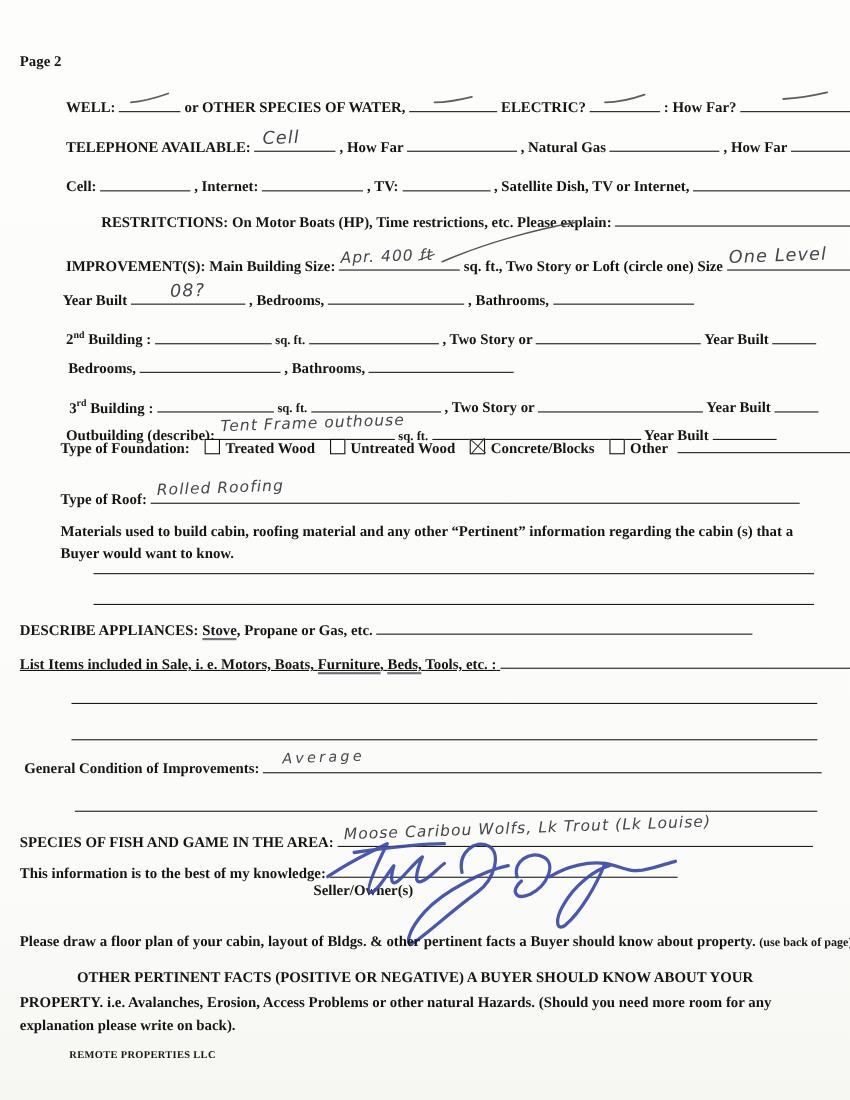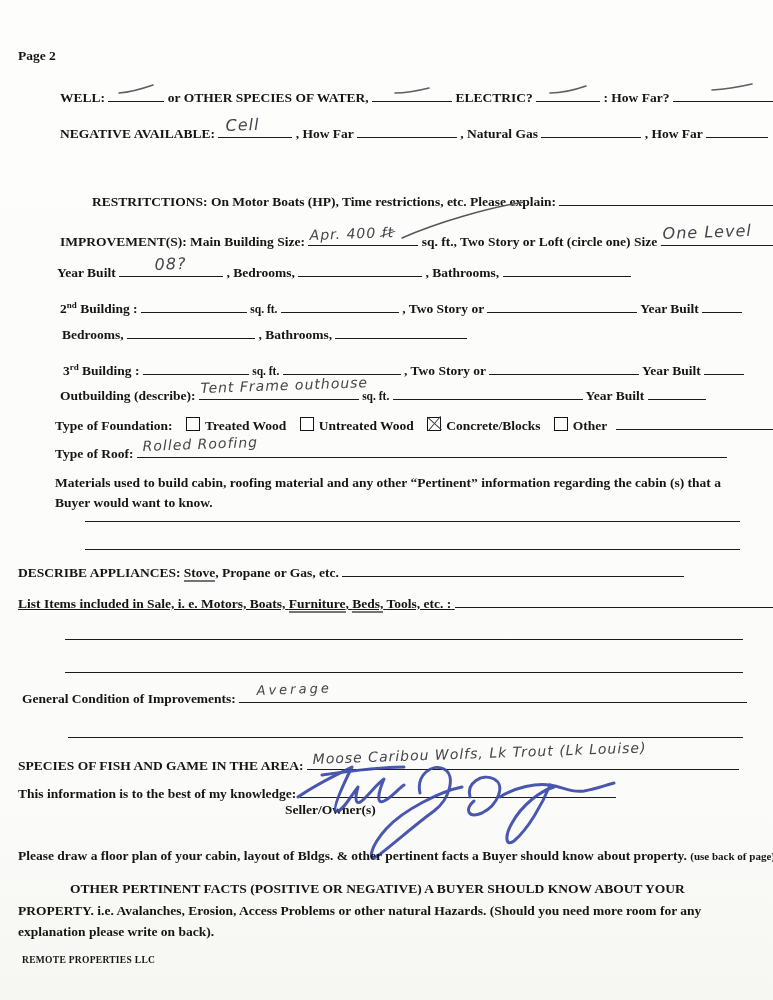--- a/index.html
+++ b/index.html
@@ -64,21 +64,21 @@
   }
   .checkbox.checked:before{transform:rotate(42deg);}
   .checkbox.checked:after{transform:rotate(-50deg);}
   .pencil-u{
     border-bottom:2px solid #73737a;
     padding-bottom:0px;
   }
   .para{white-space:normal;}
   .note{font-size:11px;}
   sup{font-size:9px;}
-  .footer{font-size:9.5px;letter-spacing:0.3px;}
+  .footer{font-size:9.5px;letter-spacing:0.3px;margin-left:41px;}
   .sig-wrap{position:absolute;left:292px;top:753px;width:330px;height:110px;pointer-events:none;}
   .pencil-tail{position:absolute;left:398px;top:200px;width:130px;height:40px;}
 </style>
 </head>
 <body>
 
 <div class="page">
 
   <div class="row" style="left:18px;top:46px;">Page 2</div>
 
@@ -95,30 +95,40 @@
     <span class="blank" style="width:64px;"><span class="tick"><svg width="40" height="11" viewBox="0 0 40 11">
             <path d="M2,9 Q18,9 38,2" stroke="#5d5d62" stroke-width="1.6" fill="none" stroke-linecap="round"></path>
           </svg></span></span>
     <span>: How Far?</span>
     <span class="blank" style="width:118px;"><span class="tick" style="bottom:3px;"><svg width="44" height="10" viewBox="0 0 44 10">
             <path d="M2,8 Q20,7 42,2" stroke="#5d5d62" stroke-width="1.6" fill="none" stroke-linecap="round"></path>
           </svg></span></span>
   </div>
 
   <div class="row indent" style="top:124px;">
-    <span>NEGATIVE AVAILABLE:</span>
+    <span>TELEPHONE AVAILABLE:</span>
     <span class="blank" style="width:74px;"><span class="hand big">Cell</span></span>
     <span>, How Far</span>
     <span class="blank" style="width:100px;"></span>
     <span>, Natural Gas</span>
     <span class="blank" style="width:100px;"></span>
     <span>, How Far</span>
     <span class="blank" style="width:62px;"></span>
   </div>
 
+  <div class="row indent" style="top:160px;">
+    <span>Cell:</span>
+    <span class="blank" style="width:82px;"></span>
+    <span>, Internet:</span>
+    <span class="blank" style="width:92px;"></span>
+    <span>, TV:</span>
+    <span class="blank" style="width:80px;"></span>
+    <span>, Satellite Dish, TV or Internet,</span>
+    <span class="blank" style="width:152px;"></span>
+  </div>
 
   <div class="row indent" style="top:192px;margin-left:32px;">
     <span>RESTRITCTIONS:  On Motor Boats (HP), Time restrictions, etc.  Please explain:</span>
     <span class="blank" style="width:222px;"></span>
   </div>
 
   <div class="pencil-tail">
     <svg width="130" height="40" viewBox="0 0 130 40">
         <path d="M4,38 C40,22 90,8 126,2" stroke="#55555a" stroke-width="1.4" fill="none" stroke-linecap="round"></path>
       </svg>
@@ -173,21 +183,21 @@
 
   <div class="row indent" style="top:386px;">
     <span>Outbuilding (describe):</span>
     <span class="blank" style="width:160px;"><span class="hand med" style="left:2px;">Tent Frame outhouse</span></span>
     <span style="font-size:11.5px;">sq. ft.</span>
     <span class="blank" style="width:190px;"></span>
     <span>Year Built</span>
     <span class="blank" style="width:58px;"></span>
   </div>
 
-  <div class="row indent2" style="top:416px;">
+  <div class="row indent2" style="top:398px;">
     <span>Type of Foundation:</span>
     <span class="checkbox"></span><span>Treated Wood</span>
     <span class="checkbox"></span><span>Untreated Wood</span>
     <span class="checkbox checked"></span><span>Concrete/Blocks</span>
     <span class="checkbox"></span><span>Other</span>
     <span class="blank" style="width:158px;margin-left:6px;"></span>
   </div>
 
   <div class="row indent2" style="top:444px;">
     <span>Type of Roof:</span>

